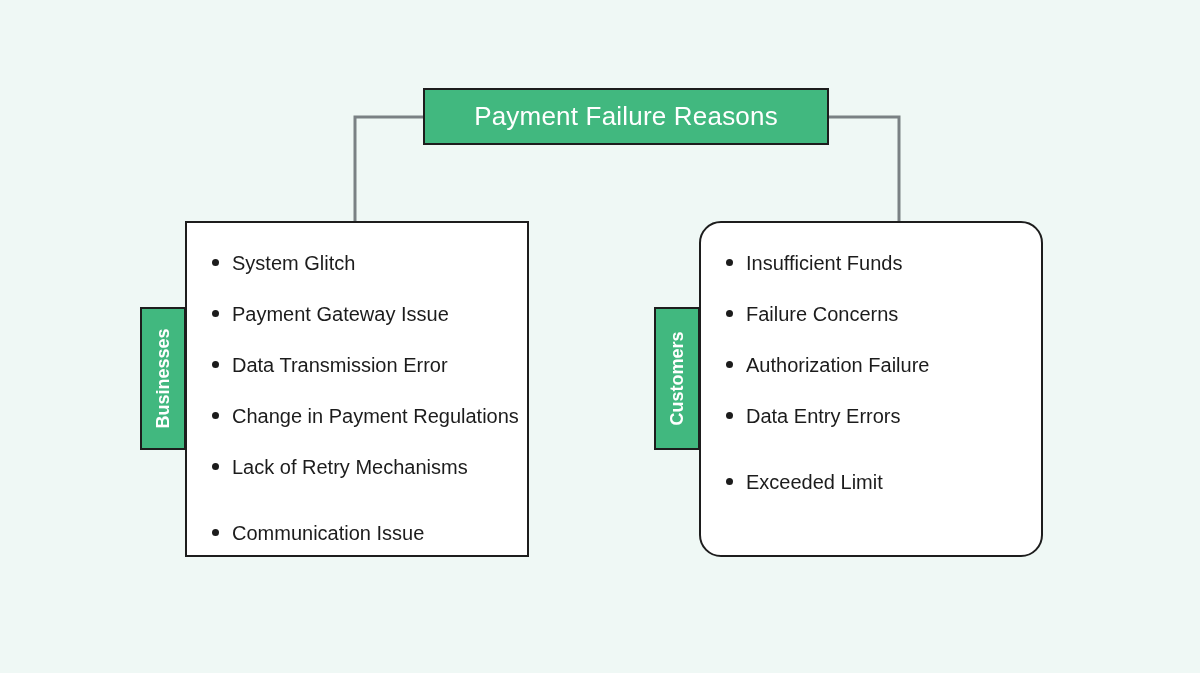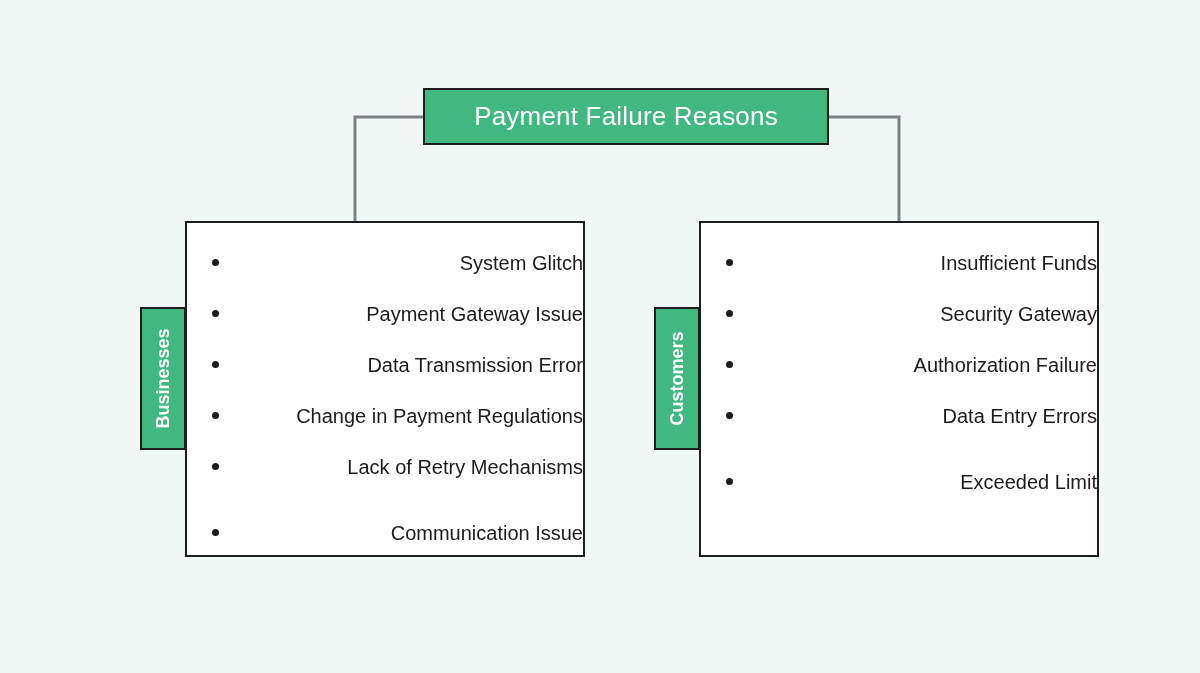--- a/index.html
+++ b/index.html
@@ -54,29 +54,28 @@
     font-size: 26px;
     font-weight: normal;
     letter-spacing: 0.2px;
     white-space: nowrap;
   }
 
   
   .panel {
     position: absolute;
     top: 221px;
-    width: 400px;
+    width: 344px;
     height: 336px;
     background: #ffffff;
     border: 2px solid #1d1d1d;
     box-sizing: border-box;
-    text-align: right;
   }
   .panel-left  { left: 185px; }
-  .panel-right { left: 699px; }
+  .panel-right { left: 699px; border-radius: 22px; }
 
   .panel-list {
     list-style: none;
     margin: 0;
     padding: 29px 0 0 0;
   }
   .panel-list li {
     position: relative;
     font-size: 20px;
     color: #1c1c1c;
@@ -165,21 +164,21 @@
   </div>
 
   <div class="panel panel-right">
     <ul class="panel-list">
       <li>
         <span class="bullet"></span>
         <span>Insufficient Funds</span>
       </li>
       <li>
         <span class="bullet"></span>
-        <span>Security Gateway</span>
+        <span>Failure Concerns</span>
       </li>
       <li>
         <span class="bullet"></span>
         <span>Authorization Failure</span>
       </li>
       <li>
         <span class="bullet"></span>
         <span>Data Entry Errors</span>
       </li>
       <li>

